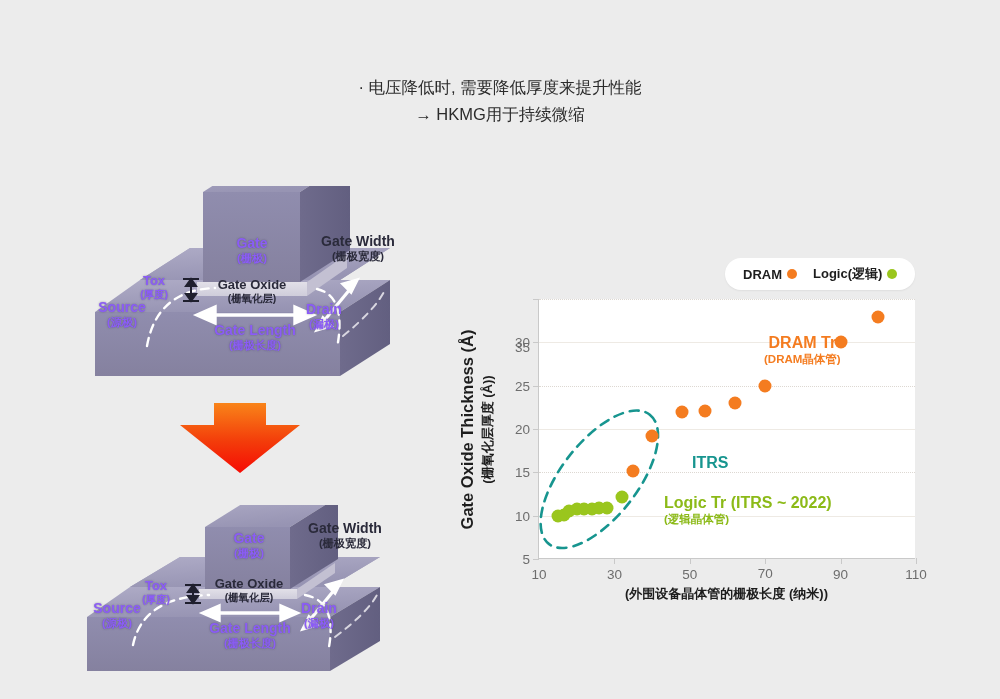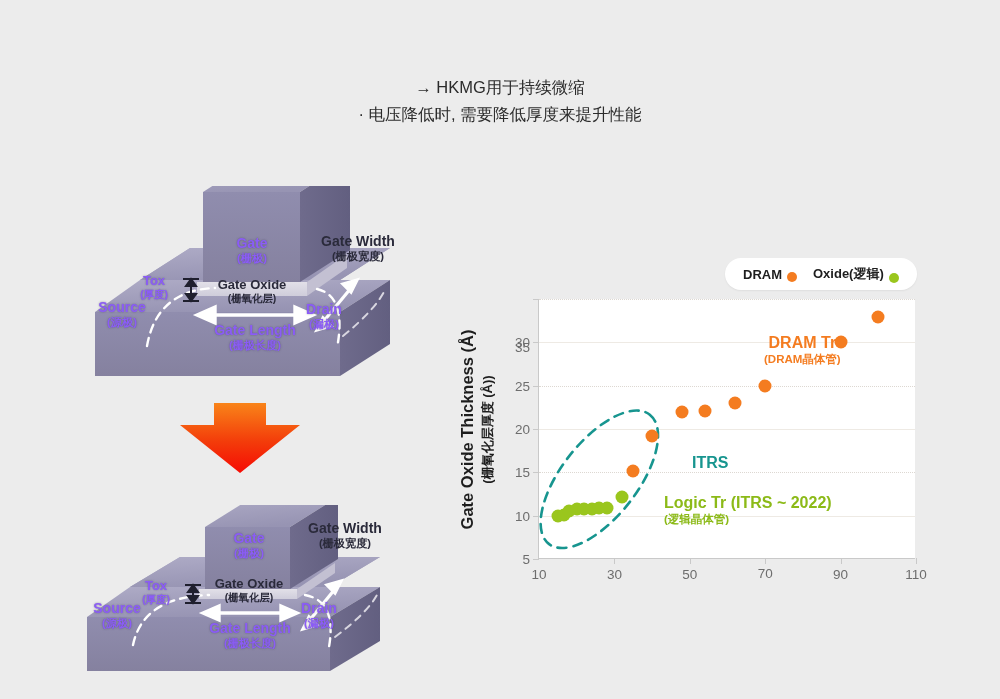--- a/index.html
+++ b/index.html
@@ -88,41 +88,41 @@
   .xlabel-main { font-size: 16.5px; font-weight: bold; }
   .xlabel-sub { font-size: 13px; font-weight: bold; margin-top: 3px; }
 
   .legend {
     position: absolute; left: 280px; top: 8px;
     background: #ffffff; border-radius: 17px;
     padding: 7px 18px;
     display: flex; align-items: center; gap: 16px;
     box-shadow: 0 1px 2px rgba(0,0,0,0.06);
   }
-  .legend-item { display: flex; align-items: flex-end; gap: 5px;
+  .legend-item { display: flex; align-items: center; gap: 5px;
                  font-size: 13px; font-weight: bold; color: #1d1d1d; }
   .legend-dot { width: 10px; height: 10px; border-radius: 50%; display: inline-block; }
 
   .annot { position: absolute; white-space: nowrap; pointer-events: none; }
   .annot-main { font-size: 16px; font-weight: bold; }
   .annot-sub { font-size: 11.5px; font-weight: bold; }
   .annot.dram { color: #f47c20; text-align: center; }
   .annot.logic { color: #8cba18; }
   .annot.hkmg { color: #17958f; font-size: 16px; font-weight: bold; }
 
   .ellipse-svg { position: absolute; left: 0; top: 0; overflow: visible; pointer-events: none; }
 </style>
 </head>
 <body>
 
 <div class="page">
 
   <div class="subtitle-block">
+    <div class="sub-line">· 电压降低时, 需要降低厚度来提升性能</div>
     <div class="sub-line">→ HKMG用于持续微缩</div>
-    <div class="sub-line">· 电压降低时, 需要降低厚度来提升性能</div>
   </div>
 
   <div class="diagram" style="left:85px; top:186px; width:340px; height:215px;">
     <svg width="340" height="215" viewBox="0 0 340 215">
       <defs>
         <linearGradient id="topface1" x1="0" y1="0" x2="0.4" y2="1">
           <stop offset="0%" stop-color="#aeabc6"></stop>
             <stop offset="100%" stop-color="#9794b3"></stop>
         </linearGradient>
         <linearGradient id="frontface1" x1="0" y1="0" x2="0" y2="1">
@@ -313,21 +313,21 @@
   </div>
 
   <div class="chart">
 
     <div class="legend">
       <div class="legend-item">
         <span>DRAM</span>
         <span class="legend-dot" style="background:#f47c20;"></span>
       </div>
       <div class="legend-item">
-        <span>Oxide(逻辑)</span>
+        <span>Logic(逻辑)</span>
         <span class="legend-dot" style="background:#9ac61d;"></span>
       </div>
     </div>
 
     <div class="ylabel">
       <div class="ylabel-inner">
         <div class="ylabel-main">Gate Oxide Thickness (Å)</div>
         <div class="ylabel-sub">(栅氧化层厚度 (Å))</div>
       </div>
     </div>
@@ -389,16 +389,17 @@
           <div class="annot-sub">(DRAM晶体管)</div>
         </div>
         <div class="annot logic" style="left: 125px; top: 195px; text-align: left;">
           <div class="annot-main">Logic Tr (ITRS ~ 2022)</div>
           <div class="annot-sub">(逻辑晶体管)</div>
         </div>
         <div class="annot hkmg" style="left: 153px; top: 155px;">ITRS</div>
       </div>
 
     <div class="xlabel">
+      <div class="xlabel-sub">(外围设备晶体管的栅极长度 (纳米))</div>
     </div>
   </div>
 
 </div>
 
 </body></html>

